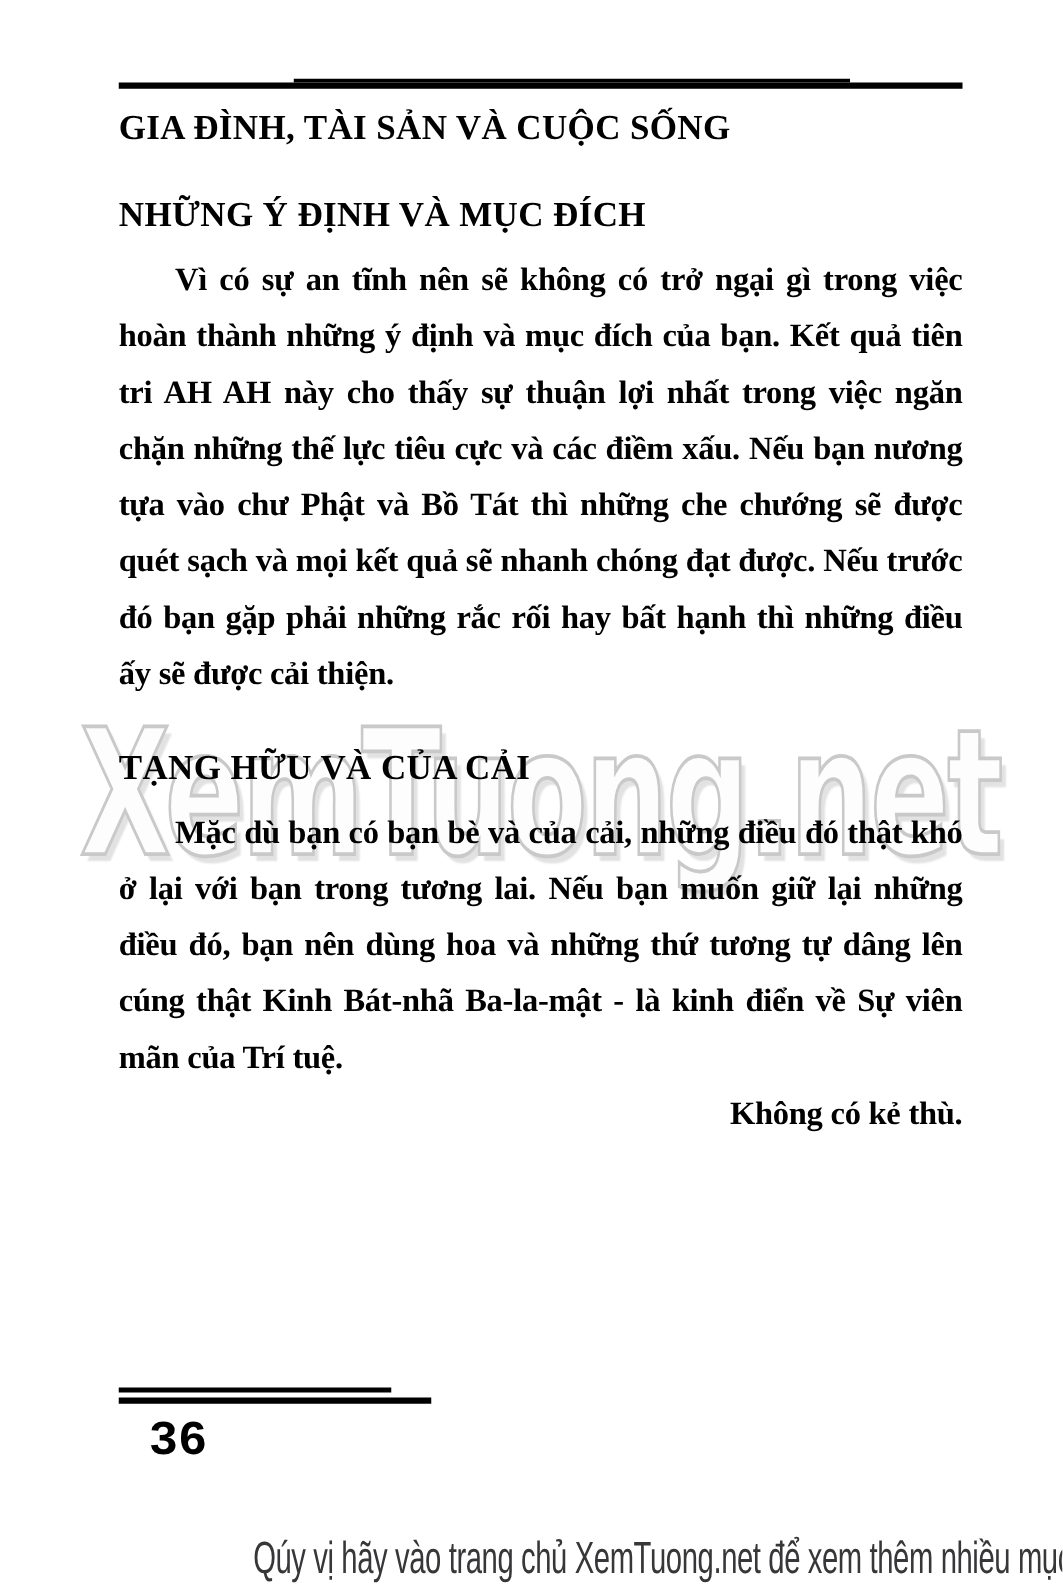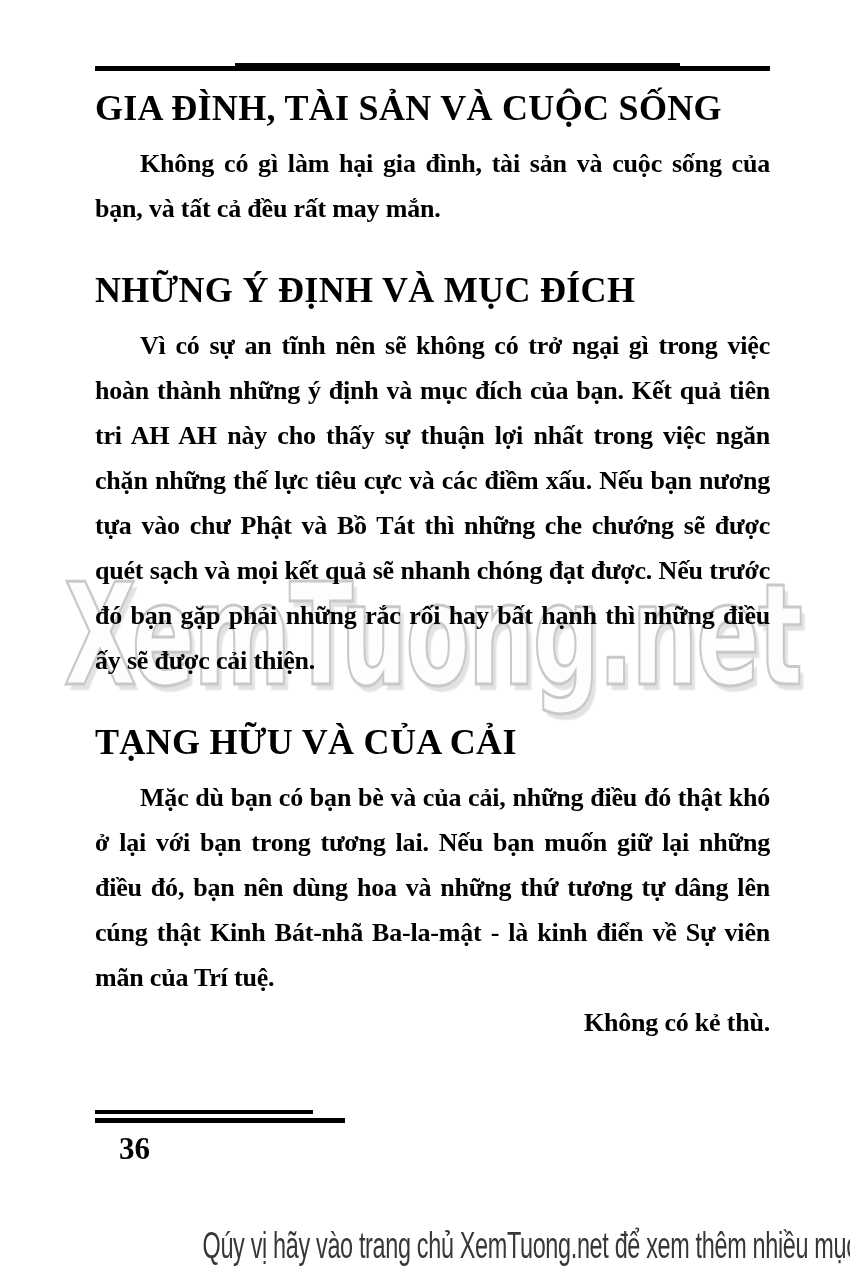--- a/index.html
+++ b/index.html
@@ -63,21 +63,21 @@
     position: absolute;
     left: 140px;
     right: 90px;
     top: -3px;
     height: 3px;
     background: #000000;
   }
 
   section h2 {
     margin: 38px 0 12px 0;
-    font-size: 36px;
+    font-size: 28px;
     font-weight: bold;
     letter-spacing: 0.3px;
     white-space: nowrap;
   }
   .sections section:first-child h2 {
     margin-top: 4px;
   }
   section p {
     margin: 0;
     font-size: 26px;
@@ -104,23 +104,23 @@
     background: #000000;
     margin-bottom: 4px;
   }
   .footer-rule-2 {
     width: 250px;
     height: 5px;
     background: #000000;
   }
   .page-number {
     margin: 8px 0 0 24px;
-    font-size: 31px;
+    font-size: 39px;
     font-weight: bold;
-    font-family: Liberation Serif, serif;
+    font-family: Liberation Mono, monospace;
   }
 
   
   .promo-banner {
     position: absolute;
     left: 0;
     right: 0;
     bottom: 8px;
     z-index: 1;
     text-align: center;
@@ -146,21 +146,20 @@
 
   <div class="content">
 
 
     <div class="header-rule"></div>
 
     <div class="sections">
 
       <section>
         <h2>GIA ĐÌNH, TÀI SẢN VÀ CUỘC SỐNG</h2>
-        <p>Không có gì làm hại gia đình, tài sản và cuộc sống của bạn, và tất cả đều rất may mắn.</p>
       </section>
 
       <section>
         <h2>NHỮNG Ý ĐỊNH VÀ MỤC ĐÍCH</h2>
         <p>Vì có sự an tĩnh nên sẽ không có trở ngại gì trong việc hoàn thành những ý định và mục đích của bạn. Kết quả tiên tri AH AH này cho thấy sự thuận lợi nhất trong việc ngăn chặn những thế lực tiêu cực và các điềm xấu. Nếu bạn nương tựa vào chư Phật và Bồ Tát thì những che chướng sẽ được quét sạch và mọi kết quả sẽ nhanh chóng đạt được. Nếu trước đó bạn gặp phải những rắc rối hay bất hạnh thì những điều ấy sẽ được cải thiện.</p>
       </section>
 
       <section>
         <h2>TẠNG HỮU VÀ CỦA CẢI</h2>
         <p>Mặc dù bạn có bạn bè và của cải, những điều đó thật khó ở lại với bạn trong tương lai. Nếu bạn muốn giữ lại những điều đó, bạn nên dùng hoa và những thứ tương tự dâng lên cúng thật Kinh Bát-nhã Ba-la-mật - là kinh điển về Sự viên mãn của Trí tuệ.</p>

